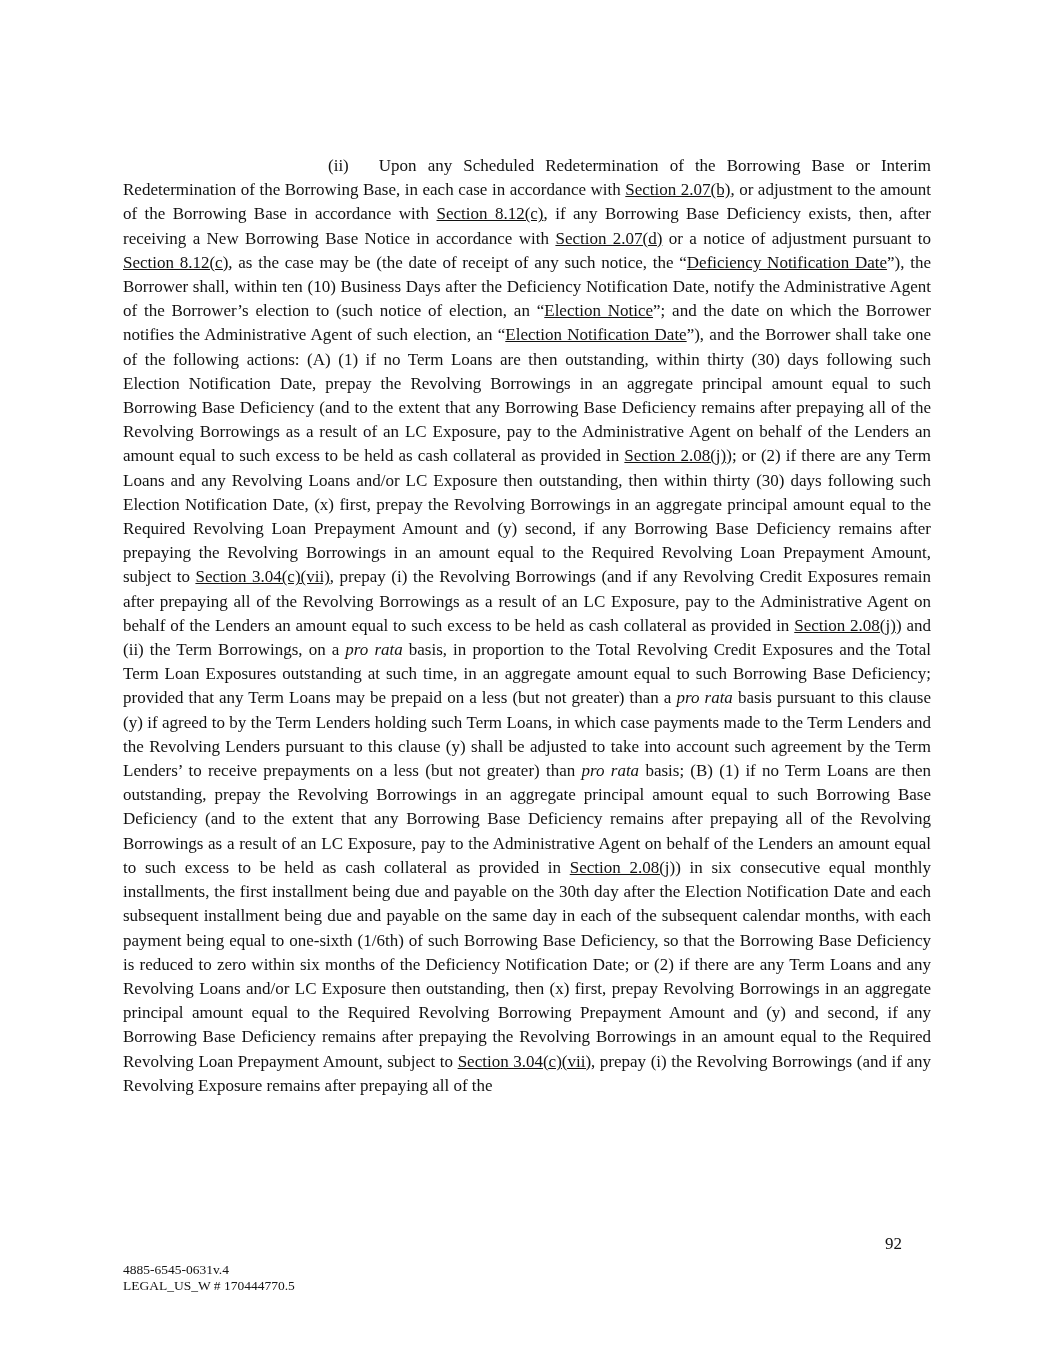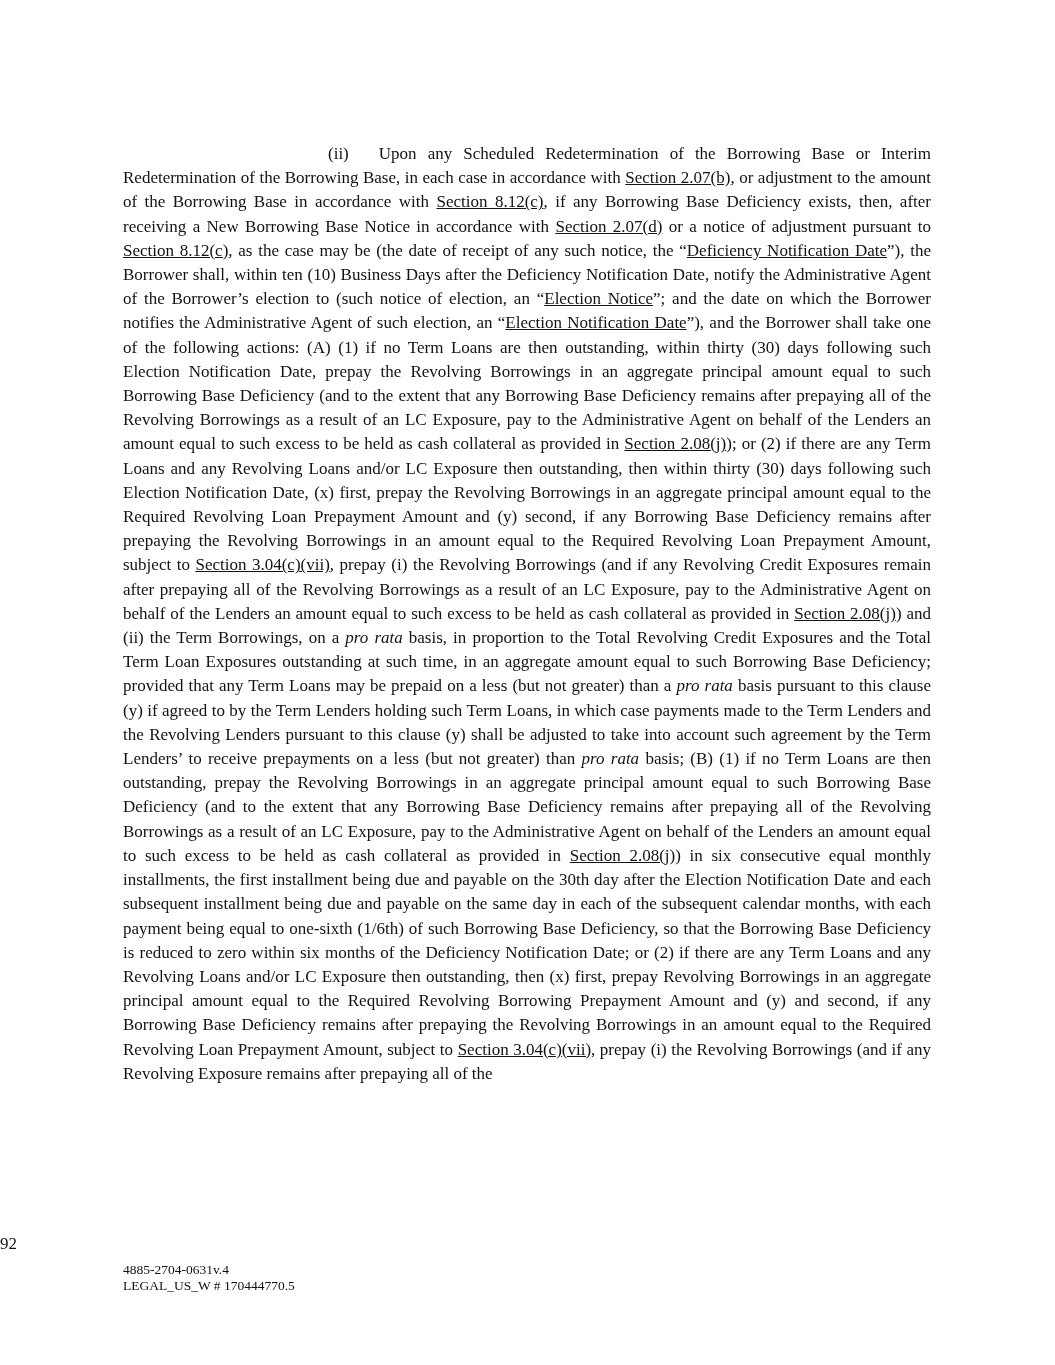--- a/index.html
+++ b/index.html
@@ -12,41 +12,41 @@
     width: 1055px;
     height: 1365px;
     background: #ffffff;
     color: #111111;
     font-family: "Liberation Serif", serif;
     overflow: hidden;
   }
   .body-text {
     position: absolute;
     left: 123px;
-    top: 126px;
+    top: 138px;
     width: 808px;
     font-size: 17px;
     line-height: 24.2px;
     text-align: justify;
     text-indent: 205px;
     color: #121212;
     margin-top: 16px;
   }
   .tab {
     display: inline-block;
     width: 30px;
   }
   .u { text-decoration: underline; }
   .i { font-style: italic; }
   .page-number {
     position: absolute;
     left: 0;
     top: 1234px;
     width: 902px;
-    text-align: left;
+    text-align: right;
     font-size: 17px;
     color: #121212;
   }
   .footer {
     position: absolute;
     left: 123px;
     top: 1262px;
     font-size: 13.5px;
     line-height: 16px;
     color: #121212;
@@ -55,17 +55,17 @@
 </head>
 <body>
 
 <div class="page">
 
   <p class="body-text"><span>(ii)</span><span class="tab"></span><span><span>Upon any Scheduled Redetermination of the Borrowing Base or Interim Redetermination of the Borrowing Base, in each case in accordance with </span><span class="u">Section 2.07(b)</span><span>, or adjustment to the amount of the Borrowing Base in accordance with </span><span class="u">Section 8.12(c)</span><span>, if any Borrowing Base Deficiency exists, then, after receiving a New Borrowing Base Notice in accordance with </span><span class="u">Section 2.07(d)</span><span> or a notice of adjustment pursuant to </span><span class="u">Section 8.12(c)</span><span>, as the case may be (the date of receipt of any such notice, the “</span><span class="u">Deficiency Notification Date</span><span>”), the Borrower shall, within ten (10) Business Days after the Deficiency Notification Date, notify the Administrative Agent of the Borrower’s election to (such notice of election, an “</span><span class="u">Election Notice</span><span>”; and the date on which the Borrower notifies the Administrative Agent of such election, an “</span><span class="u">Election Notification Date</span><span>”), and the Borrower shall take one of the following actions:  (A)  (1) if no Term Loans are then outstanding,  within thirty (30) days following such Election Notification Date, prepay the Revolving Borrowings in an aggregate principal amount equal to such Borrowing Base Deficiency (and to the extent that any Borrowing Base Deficiency remains after prepaying all of the Revolving Borrowings as a result of an LC Exposure, pay to the Administrative Agent on behalf of the Lenders an amount equal to such excess to be held as cash collateral as provided in </span><span class="u">Section 2.08(j)</span><span>); or (2) if there are any Term Loans and any Revolving Loans and/or LC Exposure then outstanding, then within thirty (30) days following such Election Notification Date, (x) first, prepay the Revolving Borrowings in an aggregate principal amount equal to the Required Revolving Loan Prepayment Amount and (y) second, if any Borrowing Base Deficiency remains after prepaying the Revolving Borrowings in an amount equal to the Required Revolving Loan Prepayment Amount, subject to </span><span class="u">Section 3.04(c)(vii)</span><span>,  prepay (i) the Revolving Borrowings (and if any Revolving Credit Exposures remain after prepaying all of the Revolving Borrowings as a result of an LC Exposure, pay to the Administrative Agent on behalf of the Lenders an amount equal to such excess to be held as cash collateral as provided in </span><span class="u">Section 2.08(j)</span><span>) and (ii) the Term Borrowings, on a </span><span class="i">pro rata</span><span> basis, in proportion to the Total Revolving Credit Exposures and the Total Term Loan Exposures outstanding at such time, in an aggregate amount equal to such Borrowing Base Deficiency; provided that any Term Loans may be prepaid on a less (but not greater) than a </span><span class="i">pro rata</span><span> basis pursuant to this clause (y) if agreed to by the Term Lenders holding such Term Loans, in which case payments made to the Term Lenders and the Revolving Lenders pursuant to this clause (y) shall be adjusted to take into account such agreement by the Term Lenders’ to receive prepayments on a less (but not greater) than </span><span class="i">pro rata</span><span> basis; (B) (1) if no Term Loans are then outstanding, prepay the Revolving Borrowings in an aggregate principal amount equal to such Borrowing Base Deficiency (and to the extent that any Borrowing Base Deficiency remains after prepaying all of the Revolving Borrowings as a result of an LC Exposure, pay to the Administrative Agent on behalf of the Lenders an amount equal to such excess to be held as cash collateral as provided in </span><span class="u">Section 2.08(j)</span><span>) in six consecutive equal monthly installments, the first installment being due and payable on the 30th day after the Election Notification Date and each subsequent installment being due and payable on the same day in each of the subsequent calendar months, with each payment being equal to one-sixth (1/6th) of such Borrowing Base Deficiency, so that the Borrowing Base Deficiency is reduced to zero within six months of the Deficiency Notification Date; or (2) if there are any Term Loans and any Revolving Loans and/or LC Exposure then outstanding, then (x) first, prepay Revolving Borrowings in an aggregate principal amount equal to the Required Revolving Borrowing Prepayment Amount and (y) and second, if any Borrowing Base Deficiency remains after prepaying the Revolving Borrowings in an amount equal to the Required Revolving Loan Prepayment Amount, subject to </span><span class="u">Section 3.04(c)(vii)</span><span>, prepay (i) the Revolving Borrowings (and if any Revolving Exposure remains after prepaying all of the</span></span></p>
 
   <div class="page-number">92</div>
 
   <div class="footer">
-    <div>4885-2704-0631v.4</div>
+    <div>4885-6545-0631v.4</div>
     <div>LEGAL_US_W # 170444770.5</div>
   </div>
 
 </div>
 
 </body></html>

